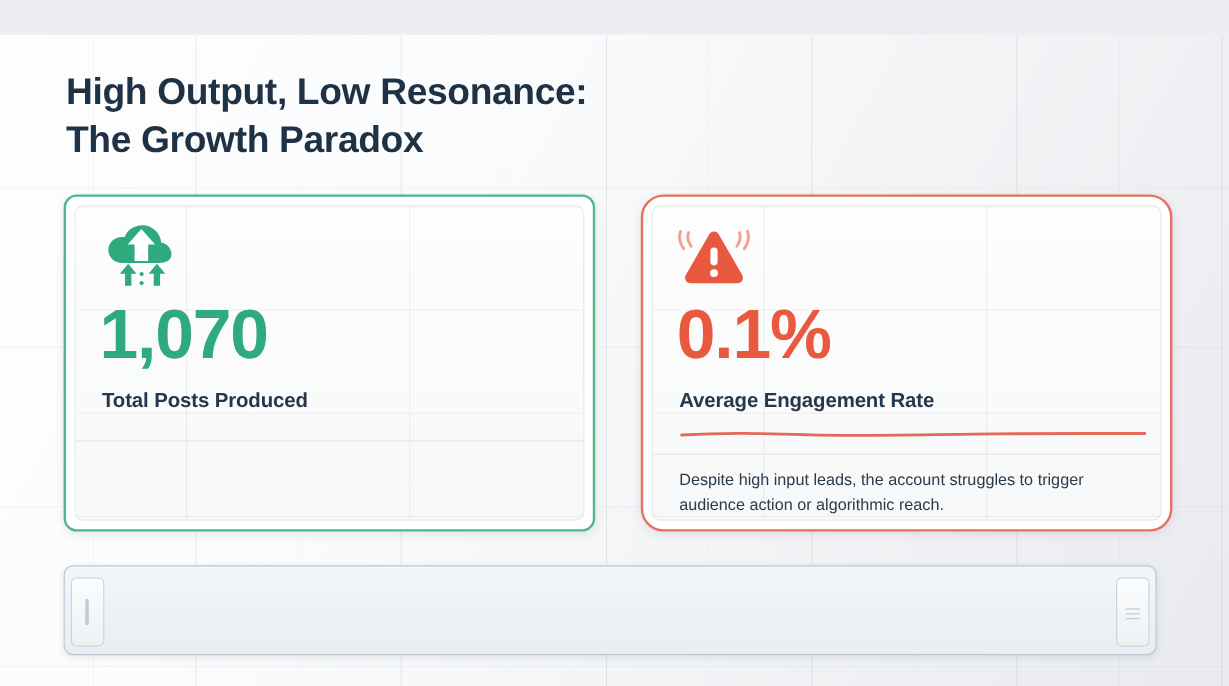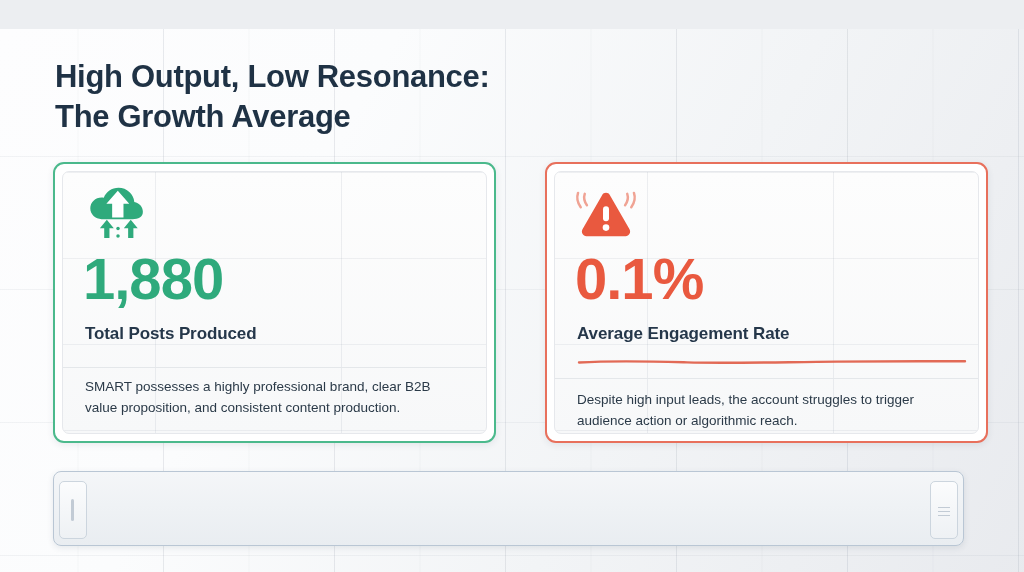--- a/index.html
+++ b/index.html
@@ -66,21 +66,21 @@
     width: 443px;
     height: 281px;
     border-radius: 11px;
     box-sizing: border-box;
     border: 2px solid #49b68a;
     background: #ffffff;
     padding: 7px;
     box-shadow: 0 2px 7px rgba(40,55,75,0.09);
   }
   .card.left  { left: 53px;  border-color: #4bb98c; }
-  .card.right { left: 545px; border-color: #e8705c; }
+  .card.right { left: 534px; border-color: #e8705c; border-radius: 19px; }
 
   .card-inner {
     position: relative;
     width: 100%;
     height: 100%;
     border-radius: 7px;
     box-sizing: border-box;
     border: 1px solid #e6e8ec;
     background:
       linear-gradient(to bottom, #fdfdfd 0%, #f7f8f9 100%);
@@ -238,44 +238,43 @@
 </head>
 <body>
 
 <div class="slide">
 
   <div class="bg-grid"></div>
   <div class="bg-grid-2"></div>
 
   <div class="title">
     <span class="title-line">High Output, Low Resonance:</span>
-    <span class="title-line">The Growth Average</span>
+    <span class="title-line">The Growth Paradox</span>
   </div>
 
   <div class="card left">
     <div class="card-inner">
 
       <div class="icon-wrap">
         <svg viewBox="0 0 64 60" xmlns="http://www.w3.org/2000/svg">
           <g fill="#2faa7c">
             <path d="M20 34c-6.1 0-11-4.7-11-10.5S13.9 13 20 13c.7 0 1.4.07 2.1.2C24.2 7.6 29.8 3.6 36.4 3.6c8.1 0 14.7 6.1 15.3 13.8 4.7.8 8.3 4.7 8.3 9.4 0 5.3-4.5 7.2-10 7.2H20z"></path>
             <path d="M30.2 32.5h11V19h5.6L35.7 6.6 24.6 19h5.6z" fill="#ffffff"></path>
             <path d="M18.3 42.8h4.2v9.6h5.1v-9.6h4.2l-6.75-8.1z"></path>
             <path d="M41.5 42.8h4.2v9.6h5.1v-9.6h4.2l-6.75-8.1z"></path>
             <rect x="34.2" y="41.3" width="3.4" height="3.4" rx="1.7"></rect>
             <rect x="34.2" y="48.6" width="3.4" height="3.4" rx="1.7"></rect>
           </g>
         </svg>
       </div>
 
-      <div class="metric green">1,880</div>
+      <div class="metric green">1,070</div>
       <div class="metric-label">Total Posts Produced</div>
 
       <div class="desc-sep"></div>
-      <div class="desc">SMART possesses a highly professional brand, clear B2B value proposition, and consistent content production.</div>
     </div>
   </div>
 
   <div class="card right">
     <div class="card-inner">
 
       <div class="icon-wrap">
         <svg viewBox="0 0 64 60" xmlns="http://www.w3.org/2000/svg">
           <g stroke="#f0a394" stroke-width="2.4" fill="none" stroke-linecap="round">
             <path d="M13.5 20.5C11 17 10.2 13 11.4 9.5"></path>

